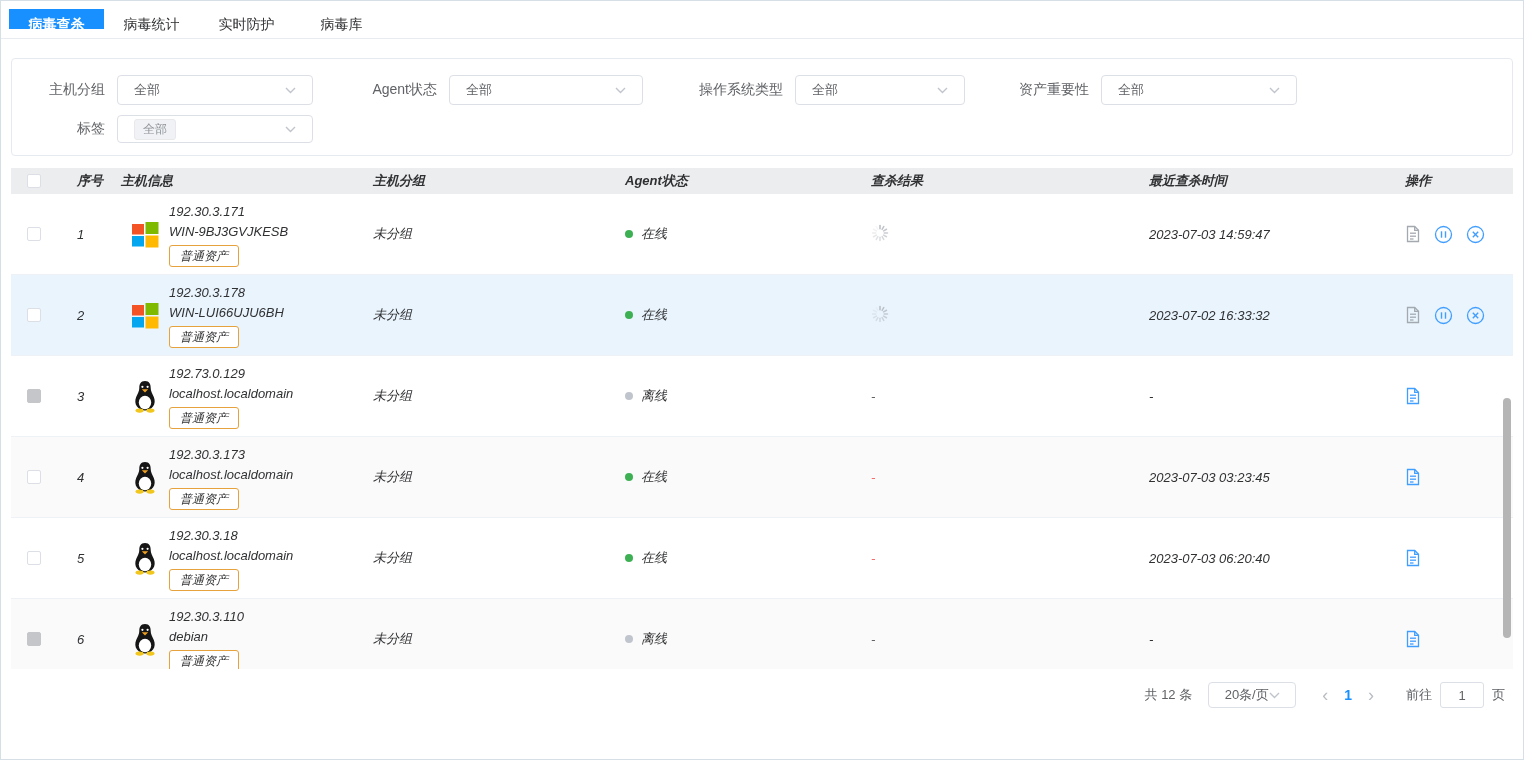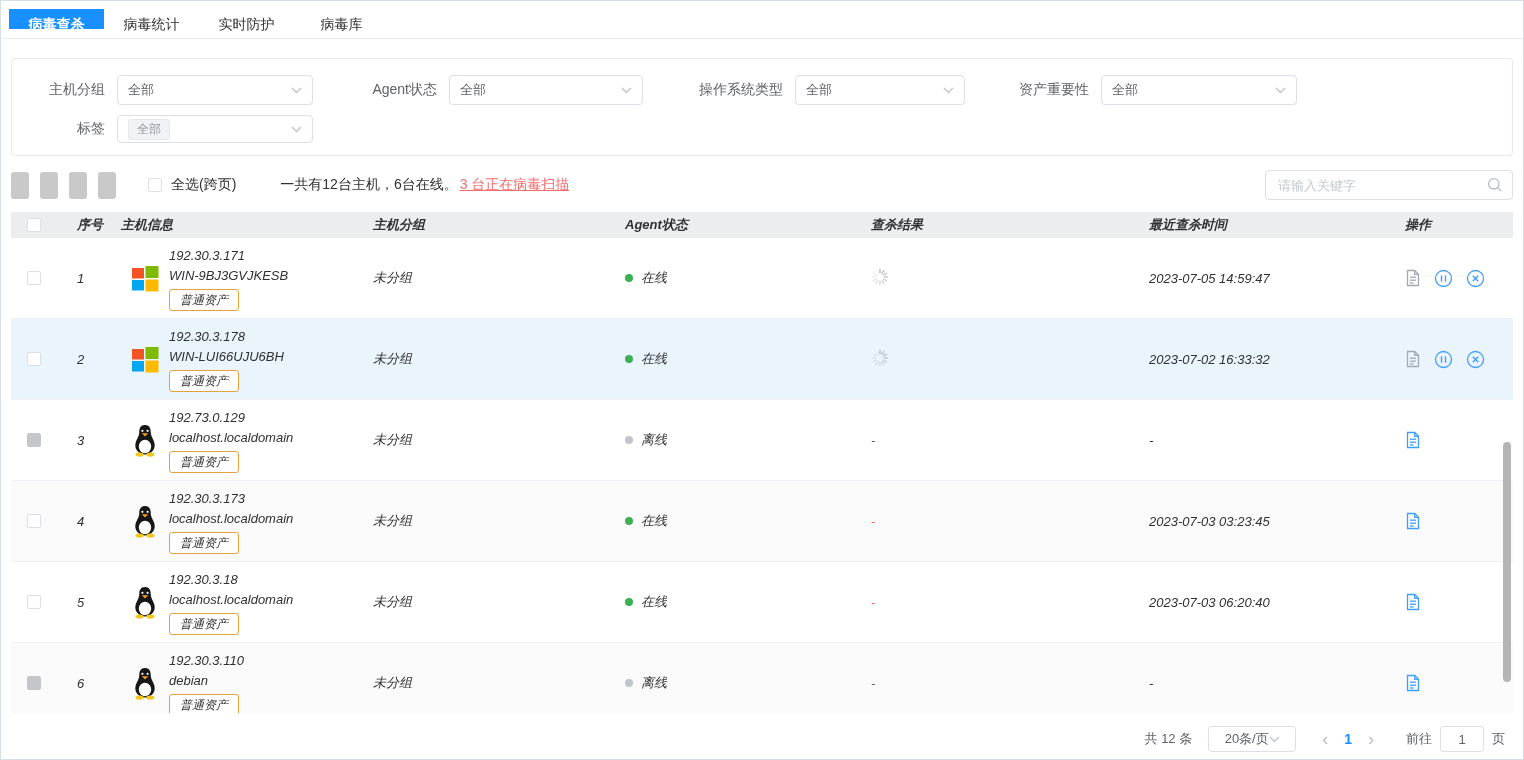--- a/index.html
+++ b/index.html
@@ -20,21 +20,21 @@
   .filter-row { display:flex; align-items:center; }
   .filter-row + .filter-row { margin-top:10px; }
   .filter { display:flex; align-items:center; }
   .flabel { text-align:right; color:#606266; font-size:14px; margin-right:12px; }
   .f1 .flabel { width:93px; } .f1 .select { width:196px; margin-right:48px; }
   .f2 .flabel { width:76px; } .f2 .select { width:194px; margin-right:42px; }
   .f3 .flabel { width:98px; } .f3 .select { width:170px; margin-right:42px; }
   .f4 .flabel { width:82px; } .f4 .select { width:196px; }
   .ftag .flabel { width:93px; } .ftag .select { width:196px; height:28px; }
   .select { height:30px; border:1px solid #dcdfe6; border-radius:4px; background:#fff;
-    display:flex; align-items:center; justify-content:space-between; padding:0 10px;
+    display:flex; align-items:center; justify-content:space-between; padding:0 16px;
     color:#606266; cursor:pointer; }
   .chip { background:#f0f2f5; border:1px solid #e9e9eb; border-radius:3px; padding:1px 8px;
     font-size:12px; color:#909399; }
 
   
   .toolbar { margin:14px 10px 0 10px; display:flex; align-items:center; height:30px; }
   .btns { display:flex; }
   .gbtn { height:27px; padding:0 9px; margin-right:11px; background:#c9c9c9; border:none;
     border-radius:3px; color:#fff; font-size:13px; cursor:not-allowed;
     font-family:inherit; white-space:nowrap; }
@@ -163,42 +163,20 @@
         <div class="select">
           <span class="chip">全部</span>
           <svg width="11" height="7" viewBox="0 0 11 7">
               <polyline points="1,1 5.5,5.5 10,1" fill="none" stroke="#c0c4cc" stroke-width="1.4"></polyline>
             </svg>
         </div>
       </div>
     </div>
   </div>
 
-  <div class="toolbar">
-    <div class="btns">
-
-    <button class="gbtn"></button>
-        <button class="gbtn"></button>
-        <button class="gbtn"></button>
-        <button class="gbtn"></button>
-      </div>
-    <label class="selall">
-      <span class="cb"></span>
-      <span>全选(跨页)</span>
-    </label>
-    <span class="summary">一共有12台主机，6台在线。</span>
-    <a class="scanlink">3 台正在病毒扫描</a>
-    <div class="search">
-      <input placeholder="请输入关键字" style="">
-      <svg class="mag" width="16" height="16" viewBox="0 0 16 16">
-          <circle cx="6.8" cy="6.8" r="5.2" fill="none" stroke="#b6bcc6" stroke-width="1.3"></circle>
-          <line x1="10.7" y1="10.7" x2="14.2" y2="14.2" stroke="#b6bcc6" stroke-width="1.3"></line>
-        </svg>
-    </div>
-  </div>
 
   <div class="tablewrap">
     <div class="thead">
       <div class="col col-check">
           <span class="cb"></span>
         </div>
       <div class="col col-index">序号</div>
       <div class="col col-host">主机信息</div>
       <div class="col col-group">主机分组</div>
       <div class="col col-status">Agent状态</div>
@@ -247,21 +225,21 @@
                 <line x1="9" y1="1.5" x2="9" y2="4.8" transform="rotate(180 9 9)" opacity="0.52"></line>
                 <line x1="9" y1="1.5" x2="9" y2="4.8" transform="rotate(210 9 9)" opacity="0.44"></line>
                 <line x1="9" y1="1.5" x2="9" y2="4.8" transform="rotate(240 9 9)" opacity="0.36"></line>
                 <line x1="9" y1="1.5" x2="9" y2="4.8" transform="rotate(270 9 9)" opacity="0.28"></line>
                 <line x1="9" y1="1.5" x2="9" y2="4.8" transform="rotate(300 9 9)" opacity="0.20"></line>
                 <line x1="9" y1="1.5" x2="9" y2="4.8" transform="rotate(330 9 9)" opacity="0.14"></line>
               </g>
             </svg>
             
           </div>
-          <div class="col col-time">2023-07-05 14:59:47</div>
+          <div class="col col-time">2023-07-03 14:59:47</div>
           <div class="col col-action">
             <span class="aicon act-disabled">
               <svg width="16" height="18" viewBox="0 0 16 18">
                 <path d="M2.5 1.5 h7.2 l3.8 3.8 V16.5 h-11 Z" fill="none" stroke="currentColor" stroke-width="1.3"></path>
                 <path d="M9.7 1.5 v3.8 h3.8" fill="none" stroke="currentColor" stroke-width="1.3"></path>
                 <line x1="5" y1="8.2" x2="11" y2="8.2" stroke="currentColor" stroke-width="1.3"></line>
                 <line x1="5" y1="11.2" x2="11" y2="11.2" stroke="currentColor" stroke-width="1.3"></line>
                 <line x1="5" y1="14" x2="8.5" y2="14" stroke="currentColor" stroke-width="1.3"></line>
               </svg>
             </span>

